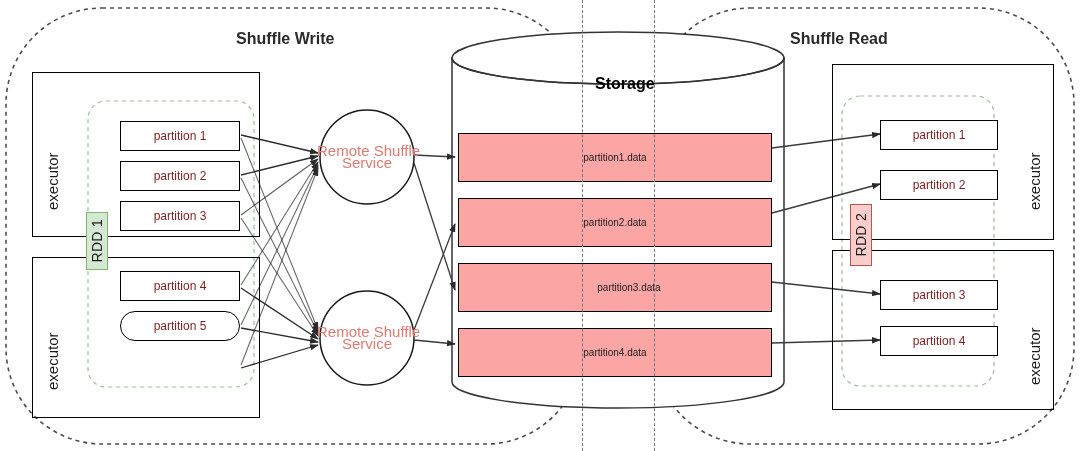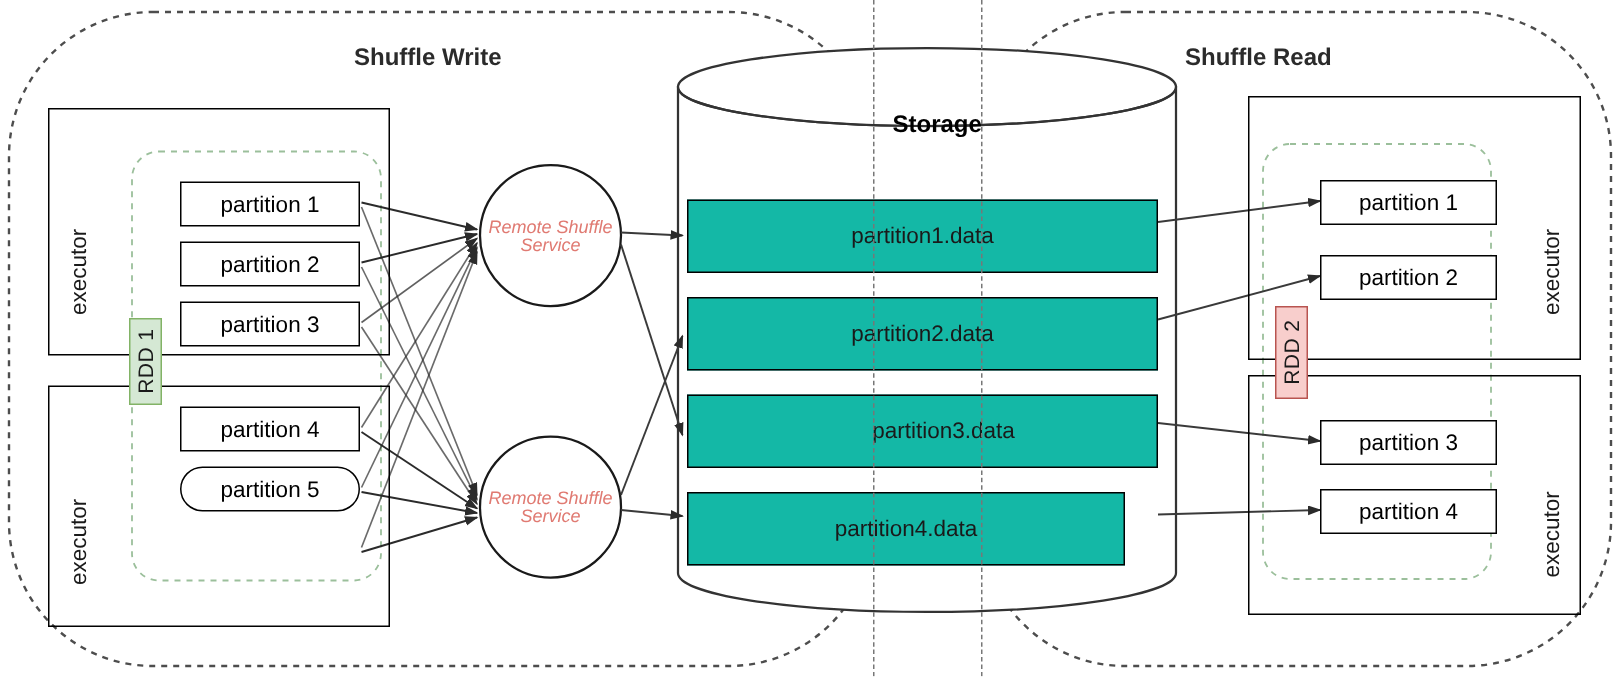--- a/index.html
+++ b/index.html
@@ -5,31 +5,31 @@
   html,body{margin:0;padding:0;background:#ffffff;}
   body{font-family:"Liberation Sans", sans-serif;}
   #stage{position:relative;width:1080px;height:451px;background:#ffffff;overflow:hidden;}
   #wires{position:absolute;left:0;top:0;width:1080px;height:451px;pointer-events:none;}
   .lbl{position:absolute;color:#1a1a1a;white-space:nowrap;}
   .section-title{font-size:16px;color:#2b2b2b;font-weight:bold;}
   .exec-box{position:absolute;border:1.4px solid #000000;background:transparent;box-sizing:border-box;}
   .exec-label{position:absolute;font-size:15px;color:#1a1a1a;
      writing-mode:vertical-rl;transform:rotate(180deg);white-space:nowrap;}
   .part-box{position:absolute;border:1.4px solid #000000;background:#ffffff;box-sizing:border-box;
-     display:flex;align-items:center;justify-content:center;font-size:15px;color:#000000;}
-  .store-box{position:absolute;border:1.4px solid #000000;background:#14b8a6;box-sizing:border-box;
-     display:flex;align-items:center;justify-content:center;font-size:15px;color:#1a1a1a;}
+     display:flex;align-items:center;justify-content:center;font-size:12px;color:#7f1d1d;}
+  .store-box{position:absolute;border:1.4px solid #000000;background:#fca5a5;box-sizing:border-box;
+     display:flex;align-items:center;justify-content:center;font-size:10px;color:#1a1a1a;}
   .rdd-tag{position:absolute;box-sizing:border-box;display:flex;align-items:center;justify-content:center;
      font-size:14px;}
   .rdd-tag span{writing-mode:vertical-rl;transform:rotate(180deg);white-space:nowrap;letter-spacing:.3px;}
   .rdd1{background:#d5e8d4;border:1.4px solid #82b366;color:#1a1a1a;}
   .rdd2{background:#f8cecc;border:1.4px solid #b85450;color:#1a1a1a;}
   .storage-title{position:absolute;font-size:16px;font-weight:bold;color:#000000;}
-  .rss-text{position:absolute;text-align:center;font-size:12px;color:#e07a72;line-height:12px;
-     white-space:nowrap;font-style:italic;}
+  .rss-text{position:absolute;text-align:center;font-size:15px;color:#e07a72;line-height:12px;
+     white-space:nowrap;}
   .rgn{position:absolute;}
 </style>
 </head>
 <body>
 
 <div id="stage">
 
   <svg id="wires" viewBox="0 0 1080 451">
     <defs>
       <marker id="ah" markerWidth="9" markerHeight="9" refX="8" refY="3.2" orient="auto" markerUnits="userSpaceOnUse">
@@ -118,21 +118,21 @@
     <div>Service</div>
   </div>
   <div class="rss-text" style="left:317px;top:326px;width:100px;">
     <div>Remote Shuffle</div>
     <div>Service</div>
   </div>
 
   <div class="store-box" style="left:458px;top:133px;width:314px;height:49px;">partition1.data</div>
   <div class="store-box" style="left:458px;top:198px;width:314px;height:49px;">partition2.data</div>
   <div class="store-box" style="left:458px;top:263px;width:314px;height:49px;padding-left:28px;">partition3.data</div>
-  <div class="store-box" style="left:458px;top:328px;width:292px;height:49px;">partition4.data</div>
+  <div class="store-box" style="left:458px;top:328px;width:314px;height:49px;">partition4.data</div>
 
   <div class="rgn" style="left:582px;top:0;width:0;height:451px;border-left:1.3px dashed #777;"></div>
   <div class="rgn" style="left:654px;top:0;width:0;height:451px;border-left:1.3px dashed #777;"></div>
 
   <div class="exec-box" style="left:832px;top:64px;width:222px;height:176px;"></div>
   <div class="exec-label" style="left:1026px;top:110px;height:100px;">executor</div>
 
   <div class="part-box" style="left:880px;top:120px;width:118px;height:30px;">partition 1</div>
   <div class="part-box" style="left:880px;top:170px;width:118px;height:30px;">partition 2</div>
 

